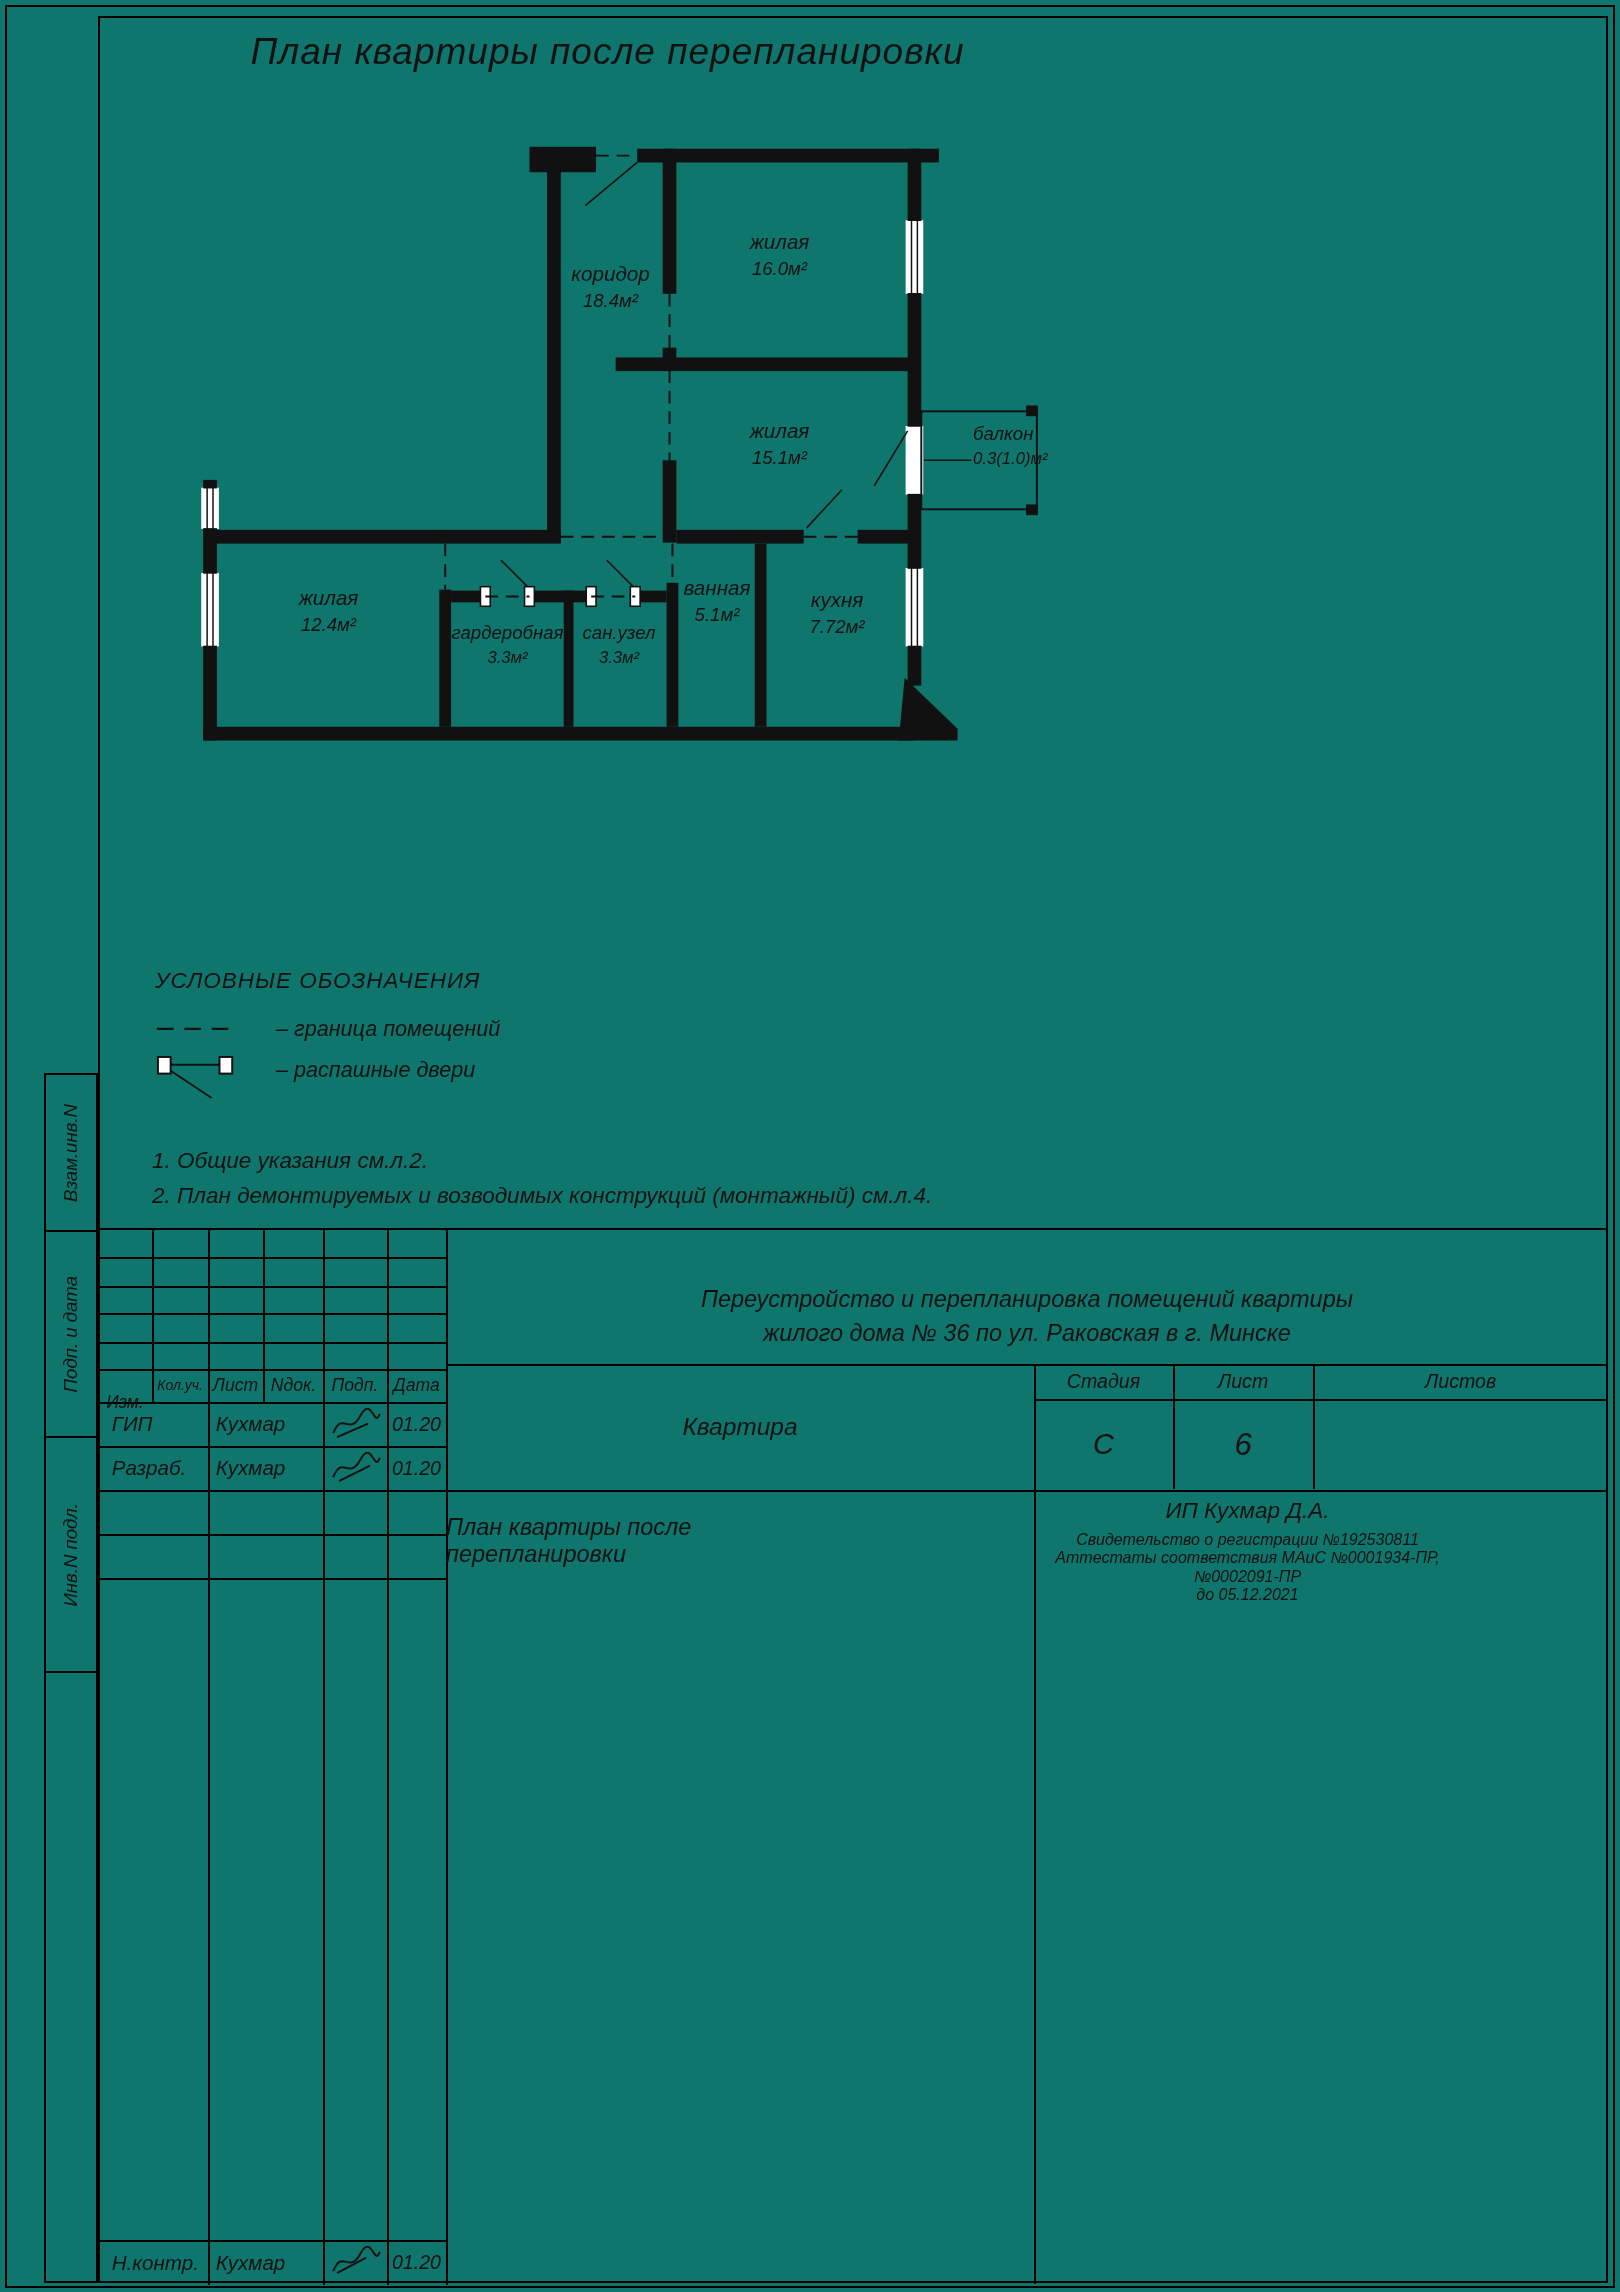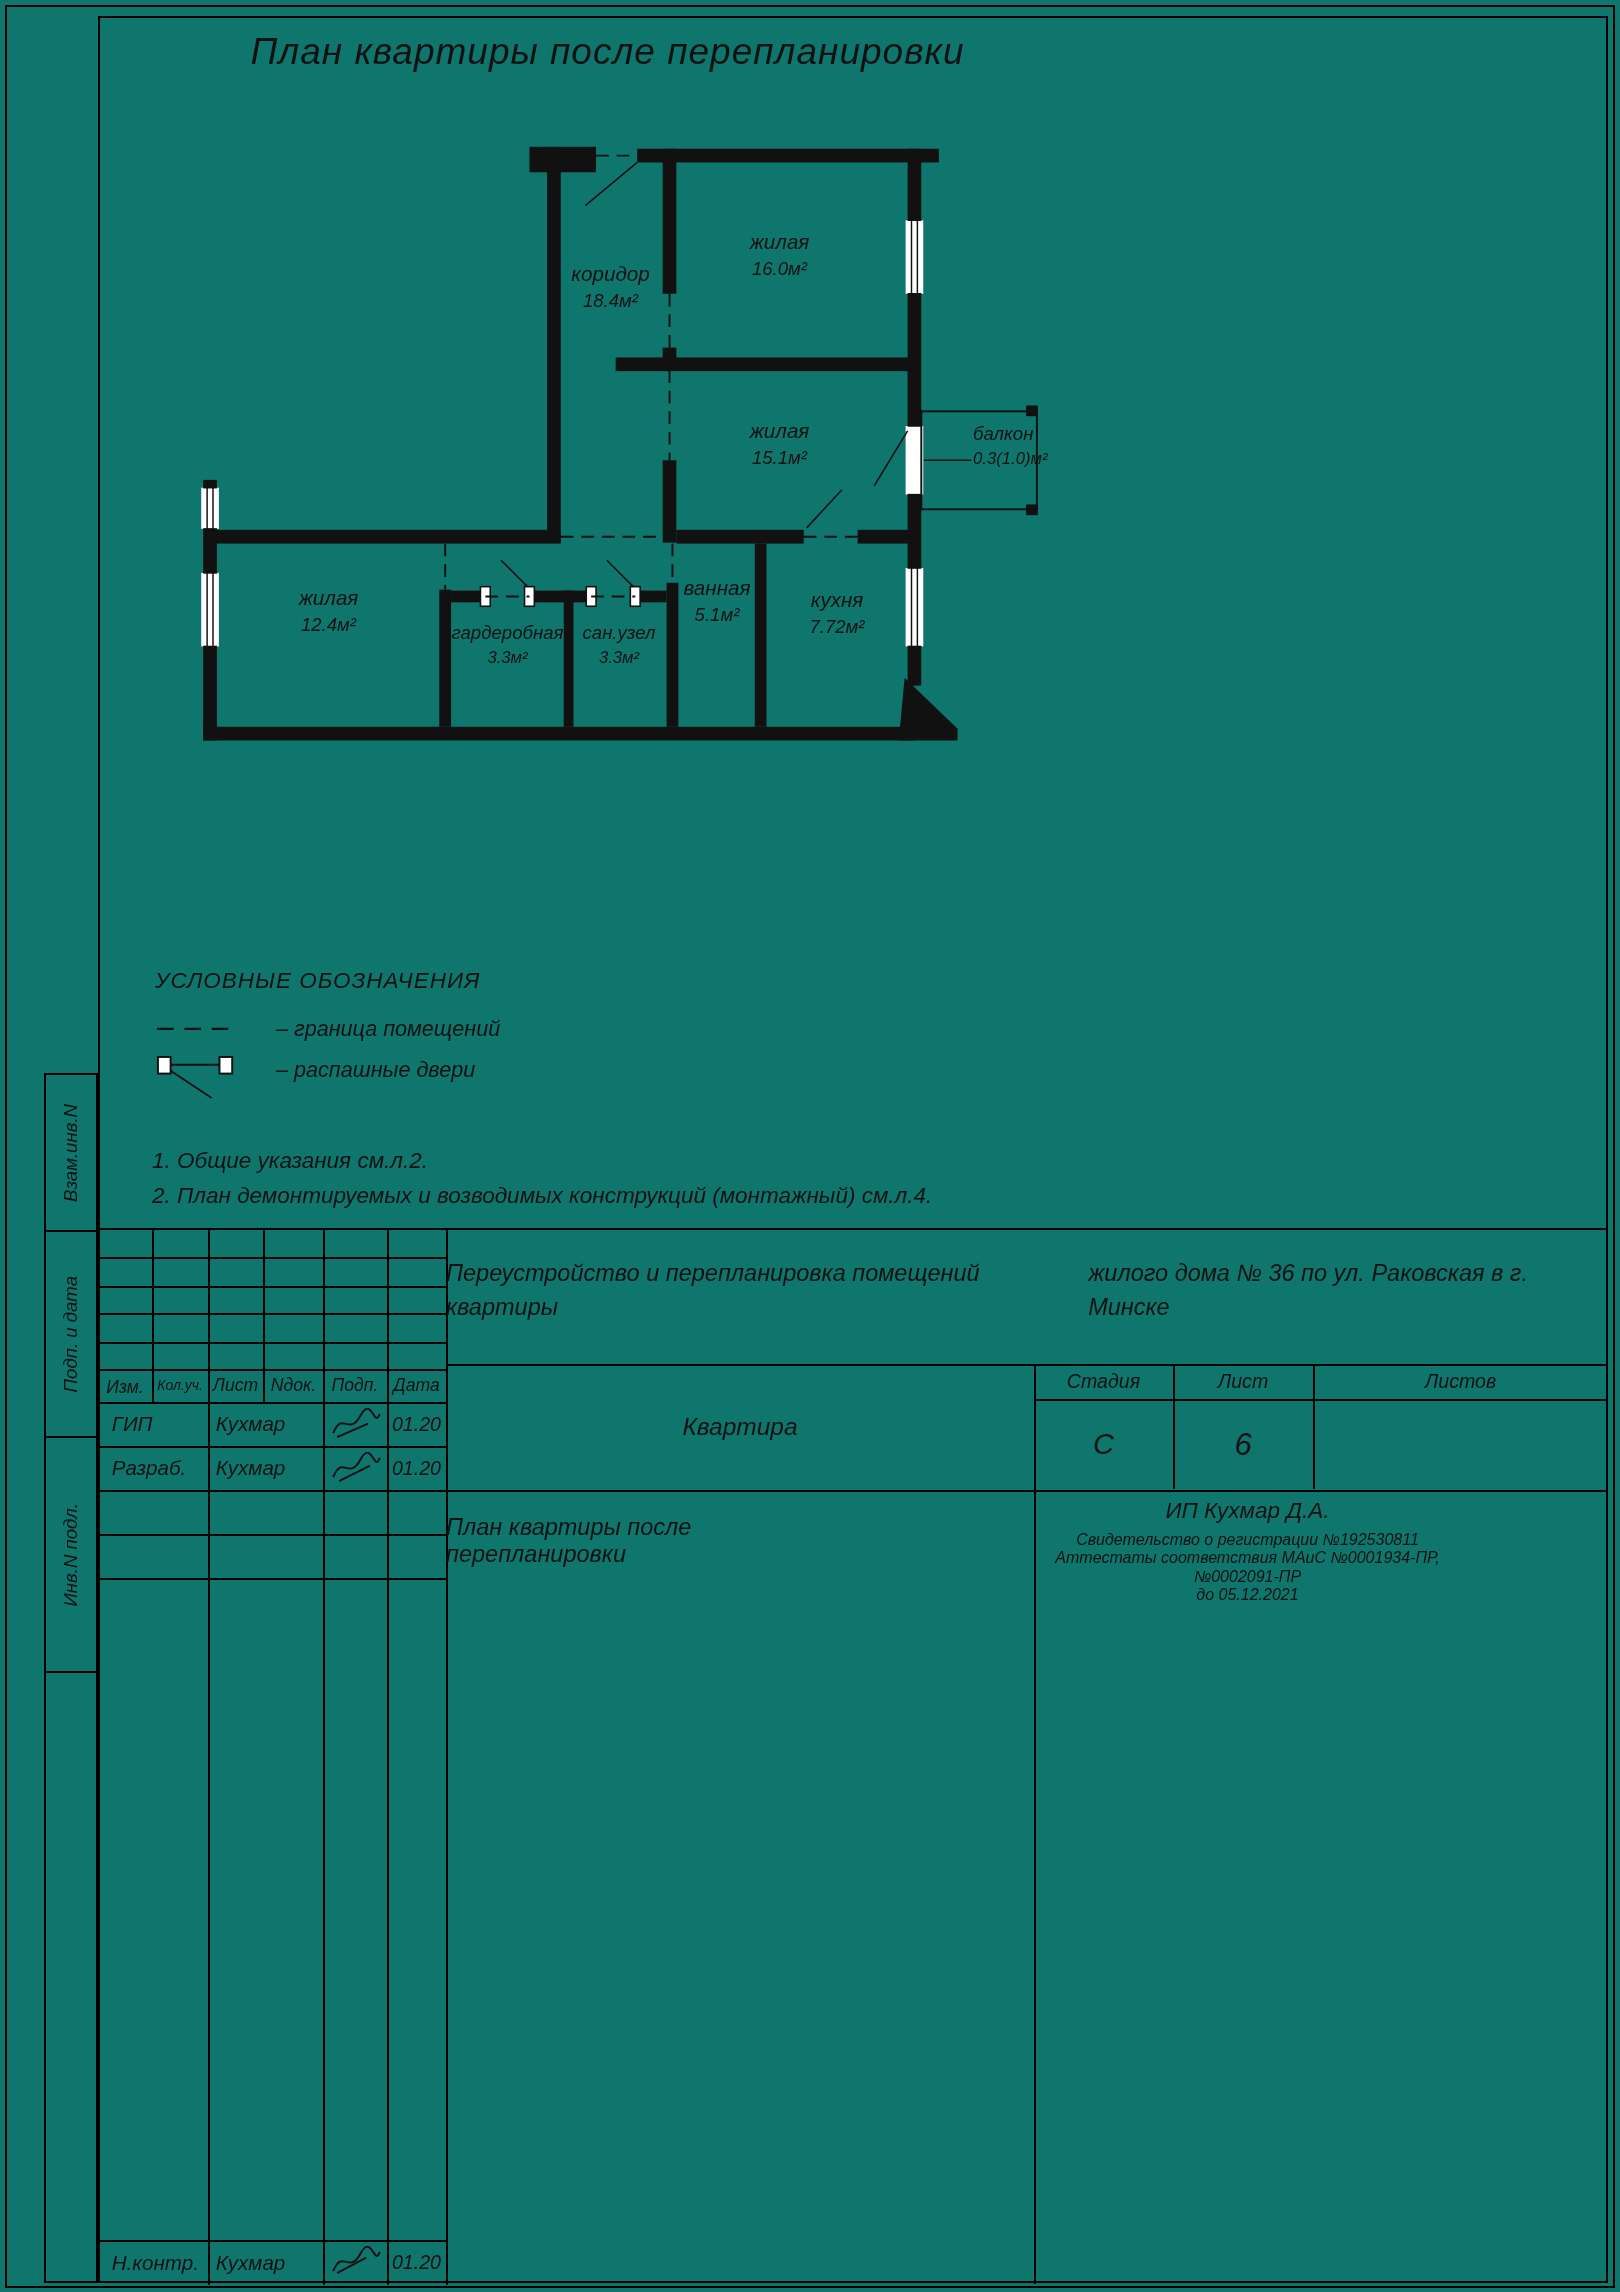--- a/index.html
+++ b/index.html
@@ -238,21 +238,21 @@
     <div class="hl" style="left:0;top:304px;width:348px;"></div>
     <div class="hl" style="left:0;top:348px;width:348px;"></div>
     <div class="hl" style="left:0;top:1010px;width:348px;"></div>
     <div class="hl" style="left:348px;top:134px;width:1162px;"></div>
     <div class="vl" style="left:936px;top:134px;height:920px;"></div>
     <div class="hl" style="left:936px;top:169px;width:574px;"></div>
     <div class="vl" style="left:1075px;top:134px;height:125px;"></div>
     <div class="vl" style="left:1215px;top:134px;height:125px;"></div>
     <div class="hl" style="left:348px;top:260px;width:1162px;"></div>
 
-    <div class="tcell" style="left:0;top:133px;width:54px;height:48px;font-size:17.6px;">Изм.</div>
+    <div class="tcell" style="left:0;top:148px;width:54px;height:48px;font-size:17.6px;">Изм.</div>
     <div class="tcell" style="left:54px;top:139px;width:56px;height:32px;font-size:14px;">Кол.уч.</div>
     <div class="tcell" style="left:110px;top:139px;width:55px;height:32px;font-size:17.6px;">Лист</div>
     <div class="tcell" style="left:165px;top:139px;width:61px;height:32px;font-size:17.6px;">Nдок.</div>
     <div class="tcell" style="left:225px;top:139px;width:64px;height:32px;font-size:17.6px;">Подп.</div>
     <div class="tcell" style="left:289px;top:139px;width:59px;height:32px;font-size:17.6px;">Дата</div>
 
     <div class="tcell left" style="left:0;top:172px;width:110px;height:44px;font-size:20.6px;padding-left:13.7px;">ГИП</div>
     <div class="tcell left" style="left:110px;top:172px;width:116px;height:44px;font-size:20.6px;padding-left:7.8px;">Кухмар</div>
     <div class="tcell" style="left:225px;top:172px;width:64px;height:44px;">
       <svg width="57" height="33" viewBox="0 0 58 34">
@@ -275,21 +275,21 @@
     <div class="tcell left" style="left:0;top:1010px;width:110px;height:45px;font-size:20.6px;padding-left:13.7px;">Н.контр.</div>
     <div class="tcell left" style="left:110px;top:1010px;width:116px;height:45px;font-size:20.6px;padding-left:7.8px;">Кухмар</div>
     <div class="tcell" style="left:225px;top:1010px;width:64px;height:45px;">
       <svg width="57" height="33" viewBox="0 0 58 34">
         <path d="M6 26 C 16 2, 22 30, 34 8 S 48 22, 54 6" fill="none" stroke="#111" stroke-width="2"></path>
         <path d="M10 28 L 40 12" fill="none" stroke="#111" stroke-width="2"></path>
       </svg>
     </div>
     <div class="tcell" style="left:289px;top:1010px;width:59px;height:45px;font-size:19.6px;">01.20</div>
 
-    <div class="tcell" style="left:348px;top:0;width:1162px;height:134px;flex-direction:row;justify-content:flex-end;padding-bottom:13.7px;font-size:23.5px;line-height:34px;">
+    <div class="tcell" style="left:348px;top:0;width:1162px;height:134px;flex-direction:column;justify-content:flex-end;padding-bottom:13.7px;font-size:23.5px;line-height:34px;">
       <div>Переустройство и перепланировка помещений квартиры</div>
       <div>жилого дома № 36 по ул. Раковская в г. Минске</div>
     </div>
 
     <div class="tcell" style="left:348px;top:134px;width:588px;height:125px;font-size:24.5px;">Квартира</div>
 
     <div class="tcell" style="left:936px;top:134px;width:139px;height:34px;font-size:19.6px;">Стадия</div>
     <div class="tcell" style="left:1075px;top:134px;width:140px;height:34px;font-size:19.6px;">Лист</div>
     <div class="tcell" style="left:1215px;top:134px;width:295px;height:34px;font-size:19.6px;">Листов</div>
     <div class="tcell" style="left:936px;top:169px;width:139px;height:91px;font-size:29px;">С</div>

